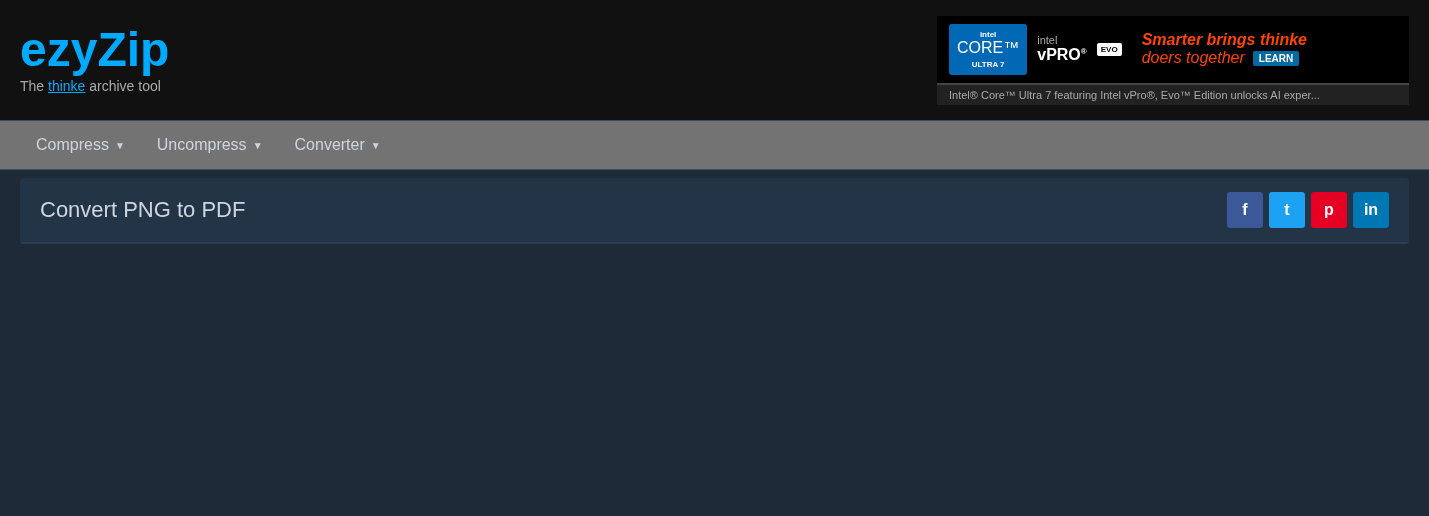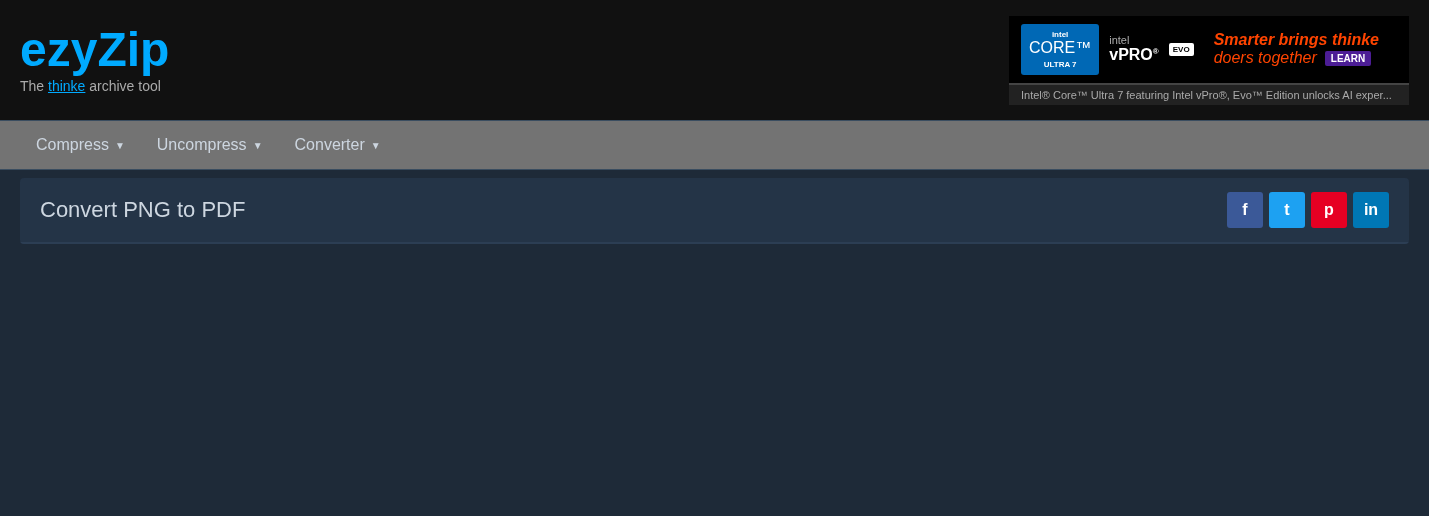--- a/index.html
+++ b/index.html
@@ -34,21 +34,21 @@
     }
     .logo-tagline .simple {
       color: #00aaff;
       text-decoration: underline;
     }
     .ad-banner {
       background: #111;
       display: flex;
       flex-direction: column;
       align-items: flex-end;
-      width: 400px;
+      width: 472px;
       overflow: hidden;
     }
     .ad-top {
       display: flex;
       align-items: center;
       background: #000;
       padding: 8px 12px;
       width: 100%;
       gap: 10px;
     }
@@ -197,21 +197,21 @@
       </div>
       <div style="display:flex;flex-direction:column;color:#fff;">
         <span style="font-size:11px;color:#aaa">intel</span>
         <span style="font-size:16px;font-weight:bold">vPRO<sup style="font-size:8px">®</sup></span>
       </div>
       <div style="background:#fff;color:#000;font-size:8px;font-weight:bold;padding:2px 4px;align-self:center;border-radius:2px">EVO</div>
       <div style="flex:1;padding-left:10px;">
         <div style="color:#ff4400;font-size:16px;font-weight:bold;font-style:italic;">Smarter brings thinke</div>
         <div style="display:flex;align-items:center;gap:8px;">
           <span style="color:#ff4400;font-size:16px;font-weight:400;font-style:italic;">doers together</span>
-          <span style="background:#4c1d95;color:#fff;font-size:10px;font-weight:bold;padding:2px 6px;border-radius:2px;">LEARN</span>
+          <span style="background:#0369a1;color:#fff;font-size:10px;font-weight:bold;padding:2px 6px;border-radius:2px;">LEARN</span>
         </div>
       </div>
     </div>
     <div class="ad-bottom">Intel® Core™ Ultra 7 featuring Intel vPro®, Evo™ Edition unlocks AI exper...</div>
   </div>
 </header>
 
 <nav class="navbar">
   <div class="nav-item">
     <span>Compress</span>

